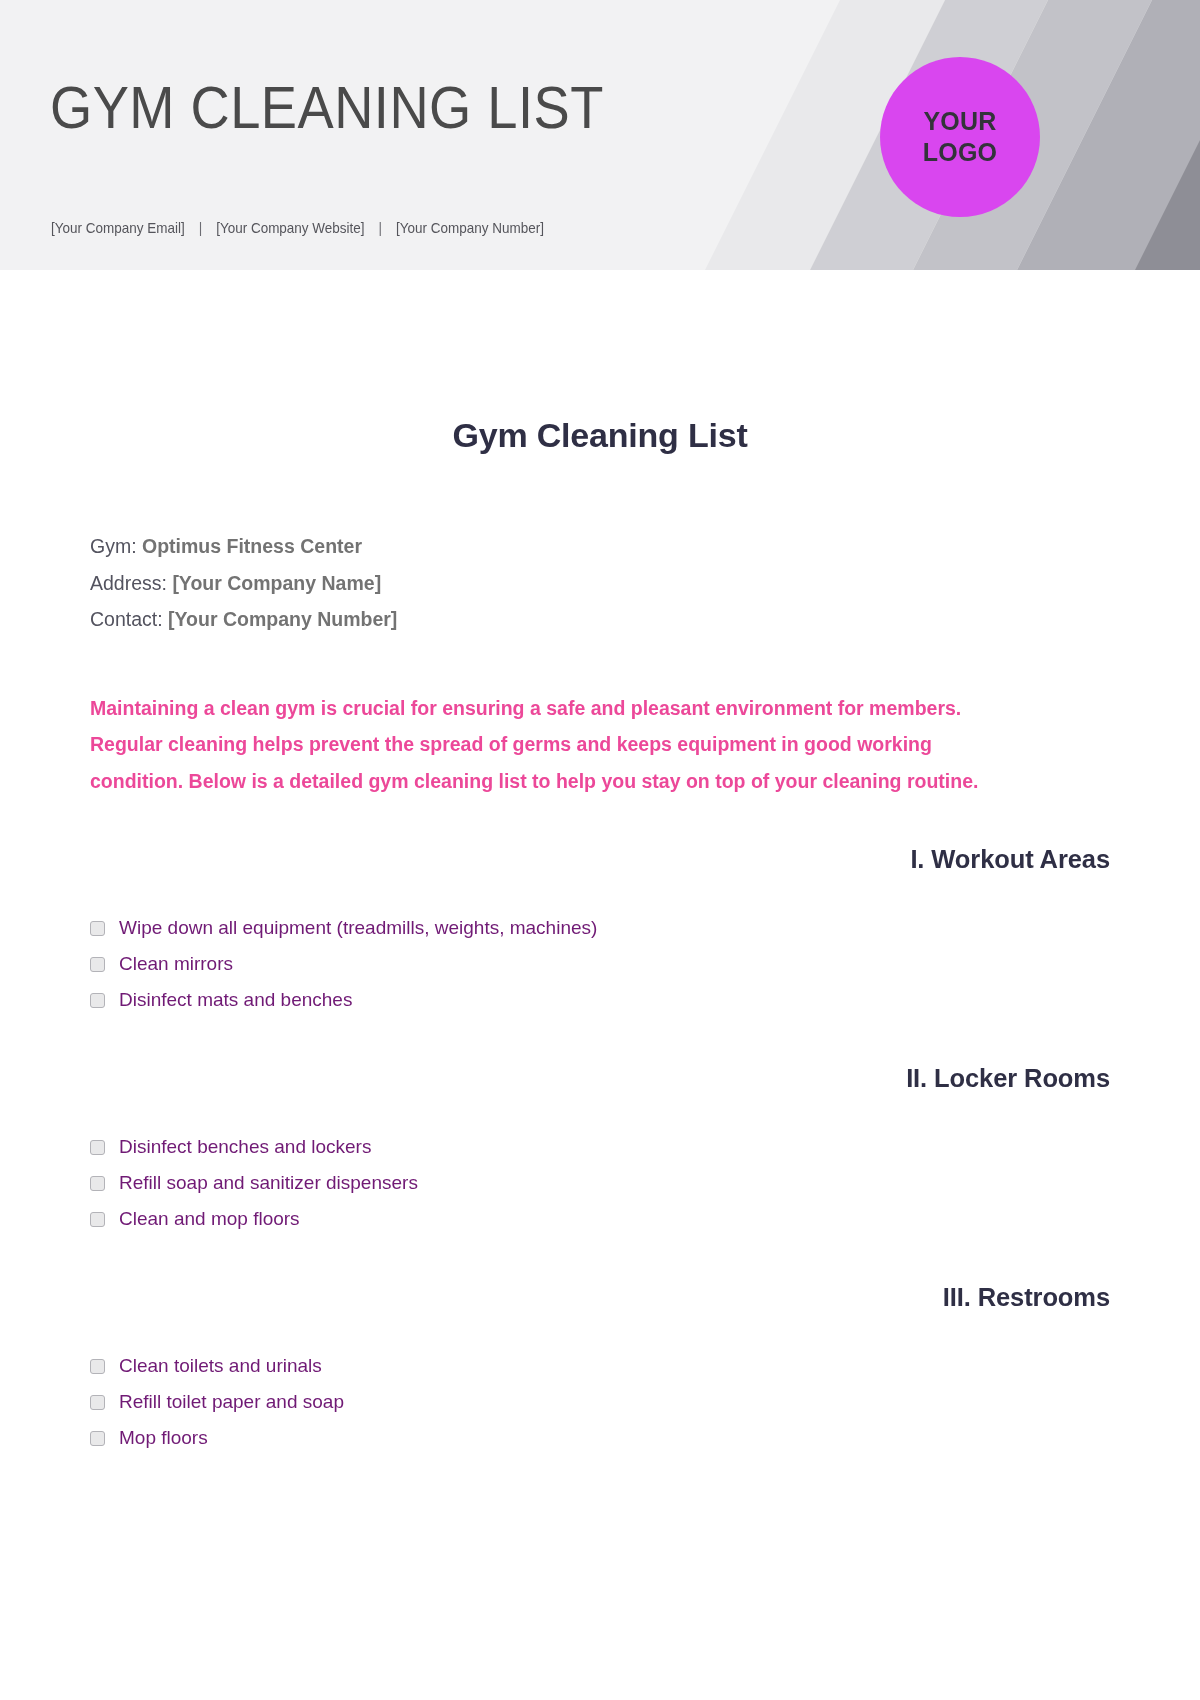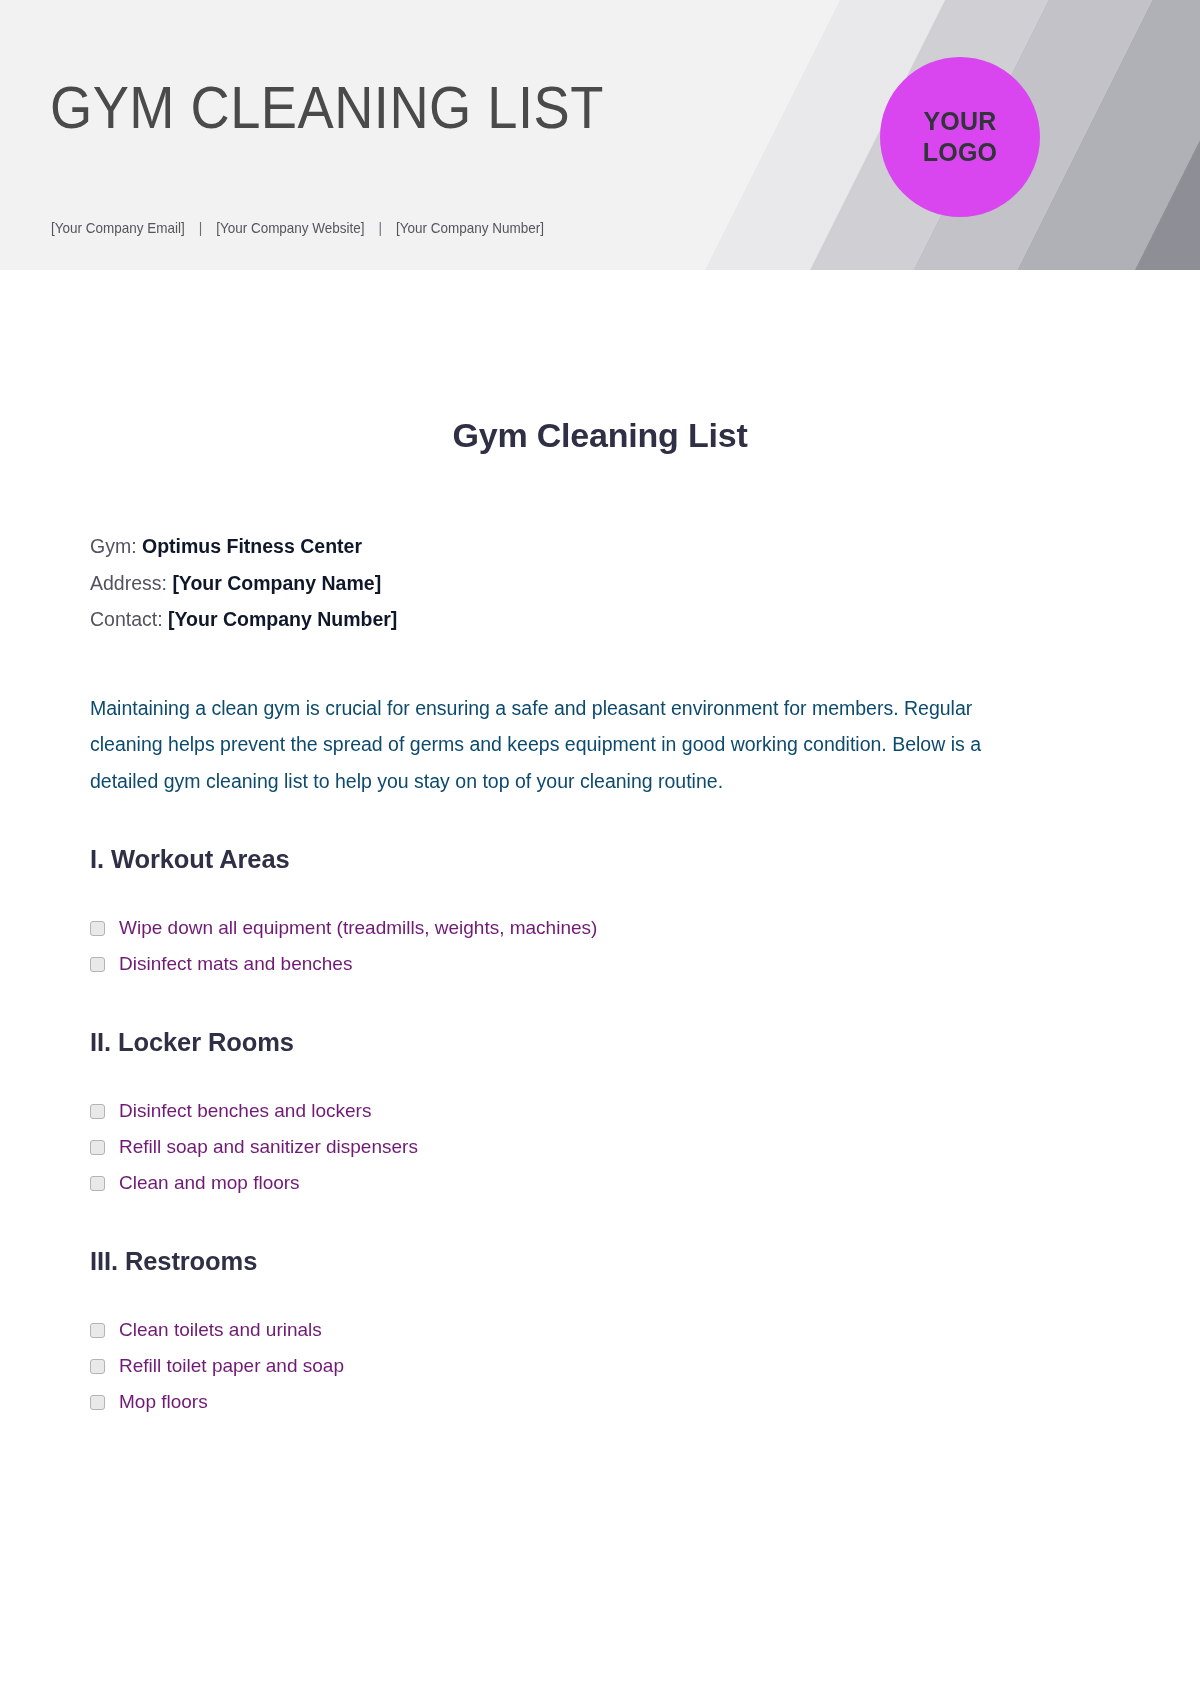--- a/index.html
+++ b/index.html
@@ -99,40 +99,41 @@
     margin: 0;
     padding-top: 146px;
   }
   .info-block {
     margin-top: 73px;
     font-size: 19.5px;
     color: #4b4b5a;
     line-height: 36.5px;
   }
   .info-line .label { font-weight: 400; color: #53535f; }
-  .info-line .value { font-weight: 700; color: #0f172a; }
+  .info-line .value { font-weight: 700; color: #737373; }
 
   .intro {
     margin-top: 52px;
     font-size: 19.5px;
     line-height: 36.5px;
-    color: #0c4a6e;
-    font-weight: 400;
+    color: #ec4899;
+    font-weight: 700;
     max-width: 930px;
   }
 
   .section {
     margin-top: 46px;
   }
   .section-heading {
     font-size: 25.5px;
     font-weight: 700;
     color: #2f2f45;
     margin: 0 0 6px 0;
     letter-spacing: -0.1px;
+    text-align: right;
   }
   .check-list {
     list-style: none;
     margin: 0;
     padding: 30px 0 0 0;
   }
   .check-item {
     display: flex;
     align-items: center;
     height: 36px;
@@ -205,20 +206,24 @@
 
     <div class="section">
       <h2 class="section-heading">I. Workout Areas</h2>
       <ul class="check-list">
         <li class="check-item">
           <span class="checkbox"></span>
           <span class="check-label">Wipe down all equipment (treadmills, weights, machines)</span>
         </li>
         <li class="check-item">
           <span class="checkbox"></span>
+          <span class="check-label">Clean mirrors</span>
+        </li>
+        <li class="check-item">
+          <span class="checkbox"></span>
           <span class="check-label">Disinfect mats and benches</span>
         </li>
       </ul>
     </div>
 
     <div class="section">
       <h2 class="section-heading">II. Locker Rooms</h2>
       <ul class="check-list">
         <li class="check-item">
           <span class="checkbox"></span>

